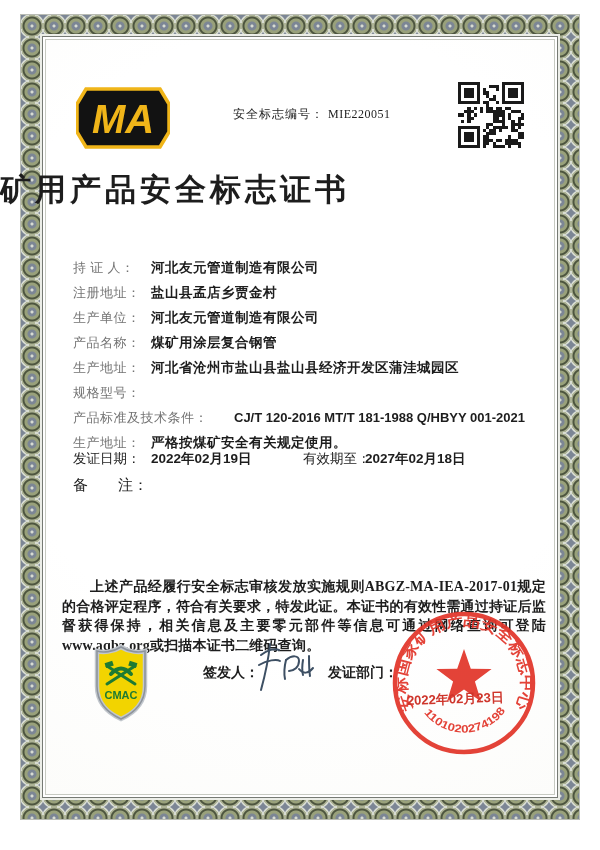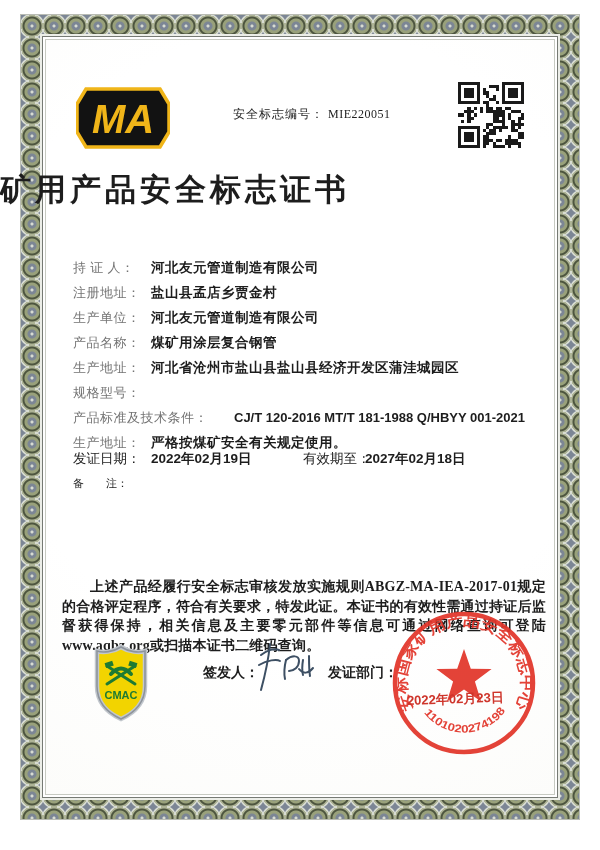--- a/index.html
+++ b/index.html
@@ -36,21 +36,21 @@
   .fvalue { font-size:13.5px; font-weight:bold; letter-spacing:0.5px; }
   .fvalue.code { font-family:"Liberation Sans", sans-serif; font-size:13px; letter-spacing:0; }
   .frow.wide .flabel { min-width:0; padding-right:26px; }
 
   .daterow { left:73px; top:450px; width:478px; height:20px; }
   .daterow span { position:absolute; font-size:13.5px; white-space:nowrap; }
   .d-il { left:0; }
   .d-iv { left:78px; font-weight:bold; font-family:"Liberation Sans", sans-serif; font-size:13px; }
   .d-vl { left:230px; }
   .d-vv { left:292px; font-weight:bold; font-family:"Liberation Sans", sans-serif; font-size:13px; }
-  .remark { left:73px; top:476px; font-size:11px; }
+  .remark { left:73px; top:476px; font-size:15px; }
 
   .statement { left:62px; top:577px; width:484px; font-size:14px; font-weight:bold;
     line-height:19.5px; text-align:justify; text-indent:2em; letter-spacing:0.2px; }
 
   .signer-label, .issuer-label { font-family:"Liberation Sans", sans-serif; font-weight:bold;
     font-size:14px; white-space:nowrap; }
   .signer-label { left:203px; top:664px;text-align:right; }
   .issuer-label { left:328px; top:664px; }
 
   .ma-logo { left:76px; top:87px; }

